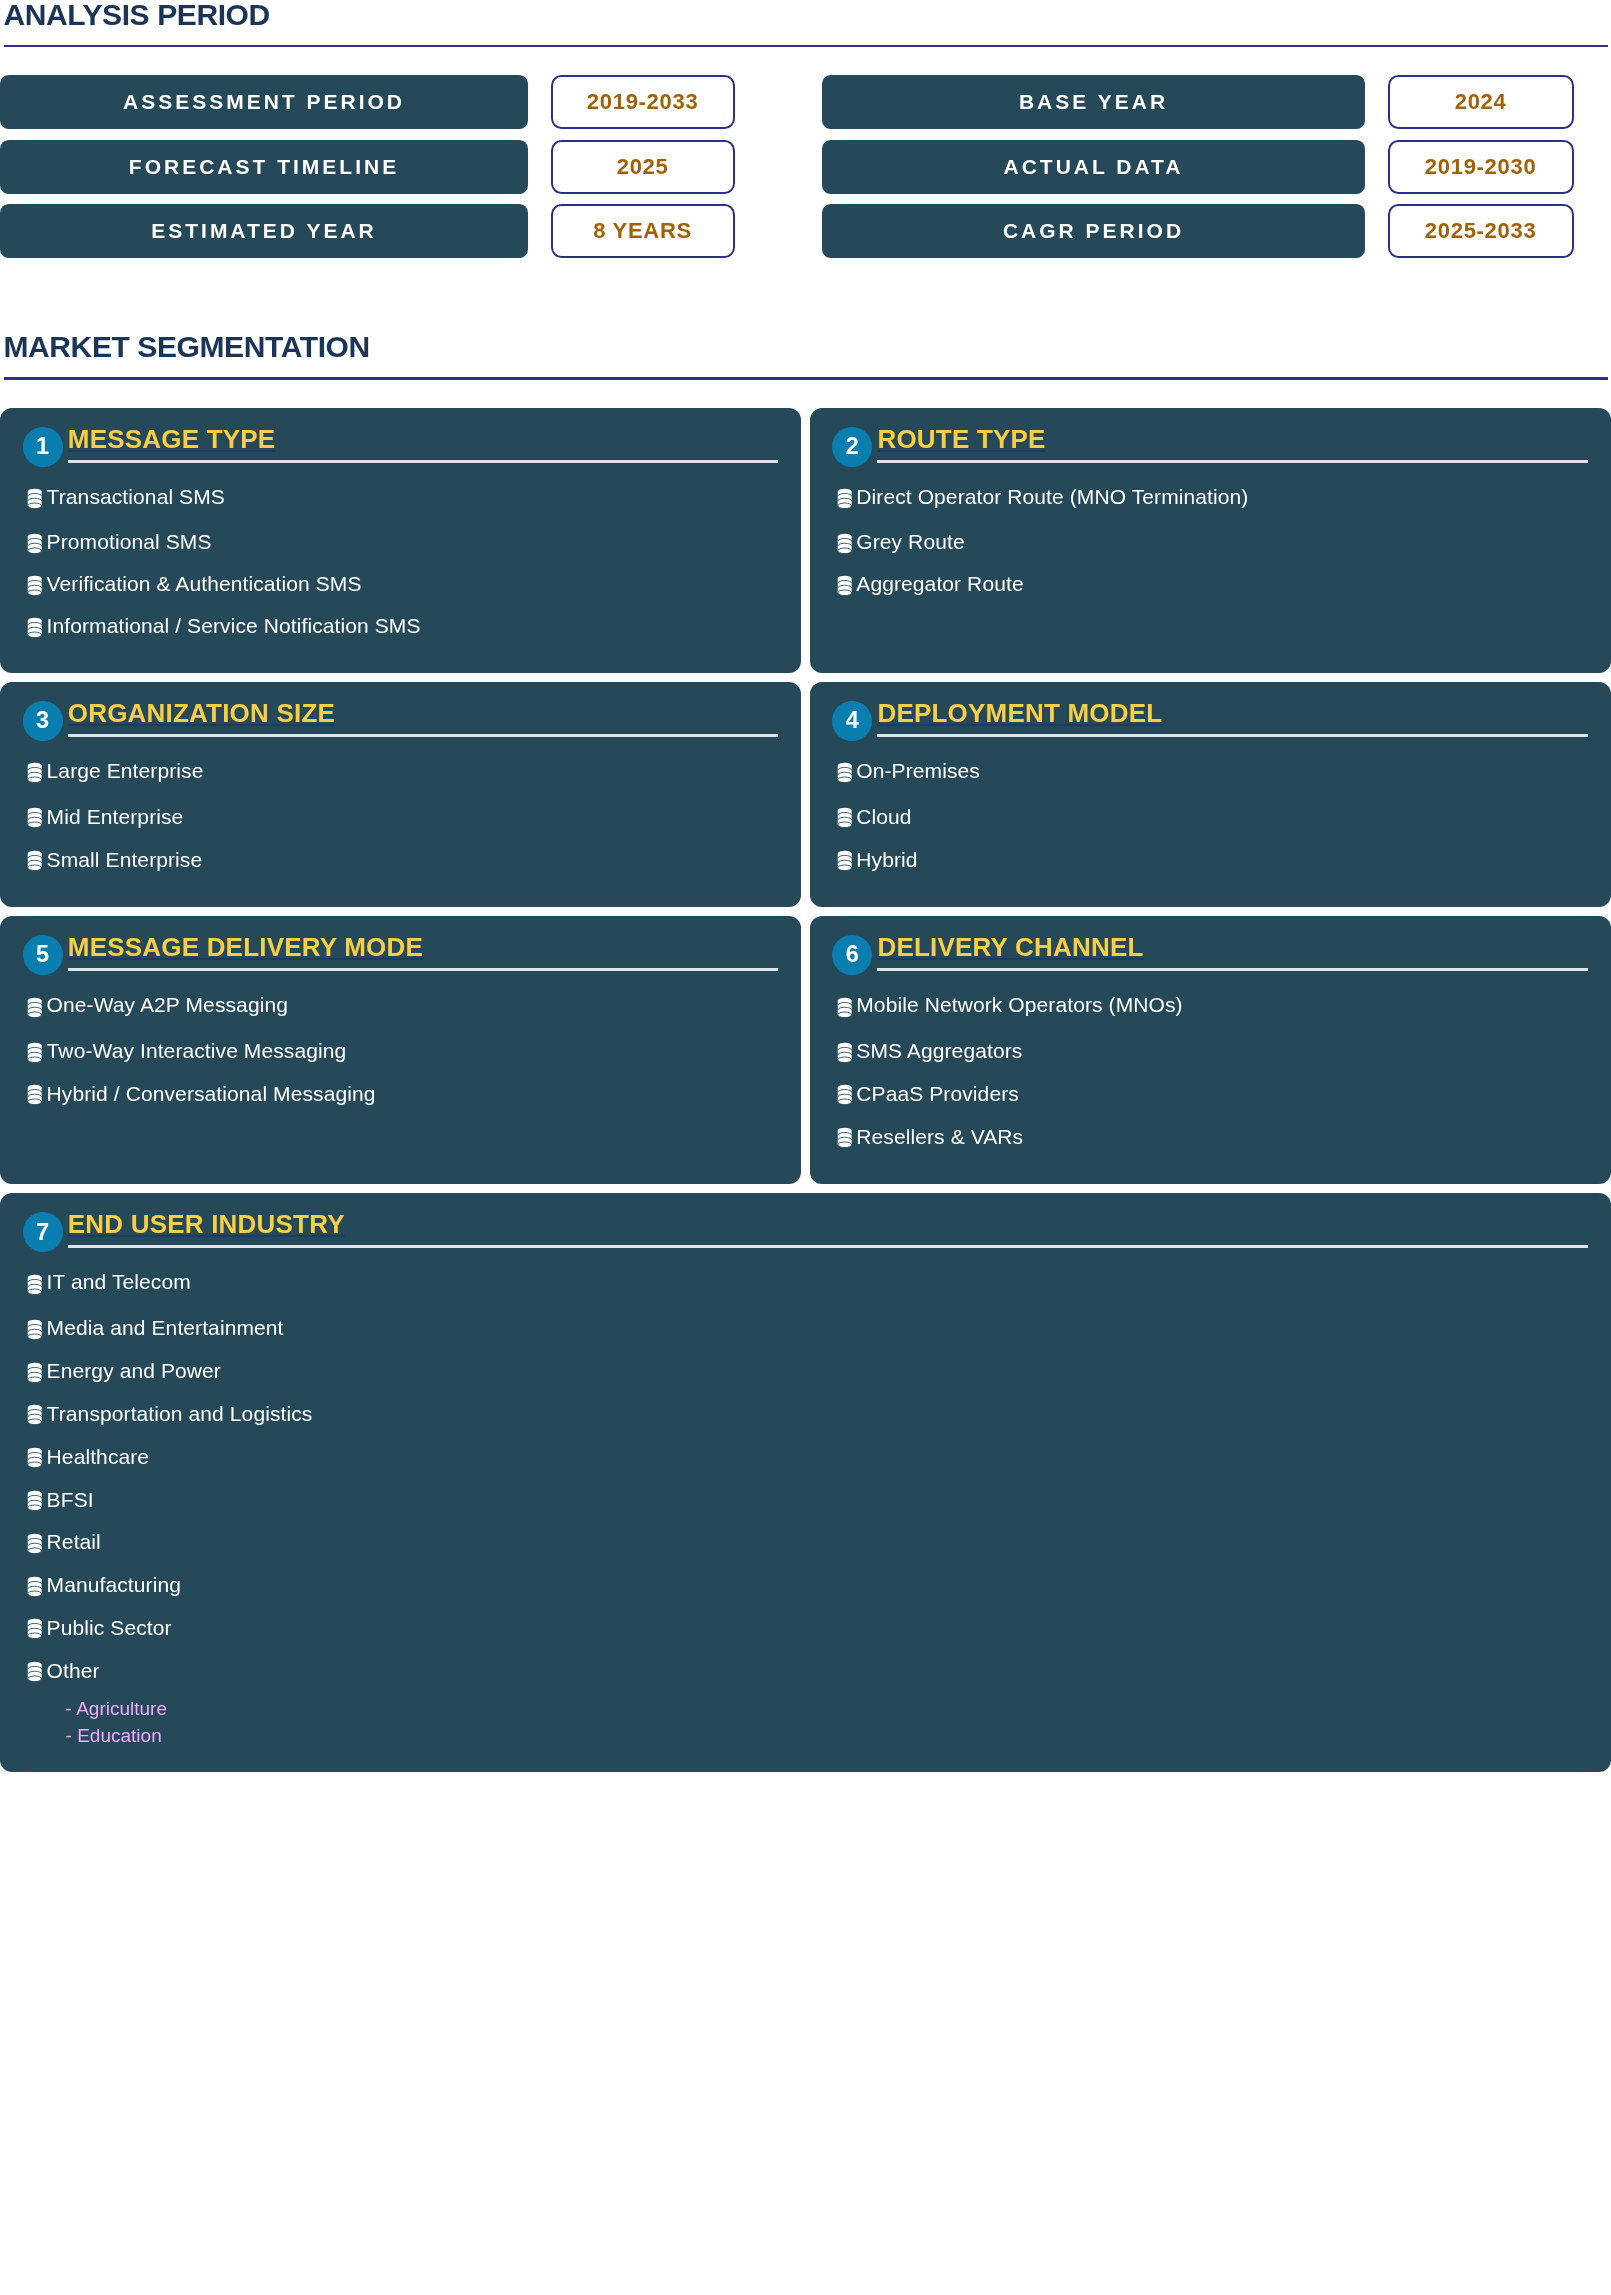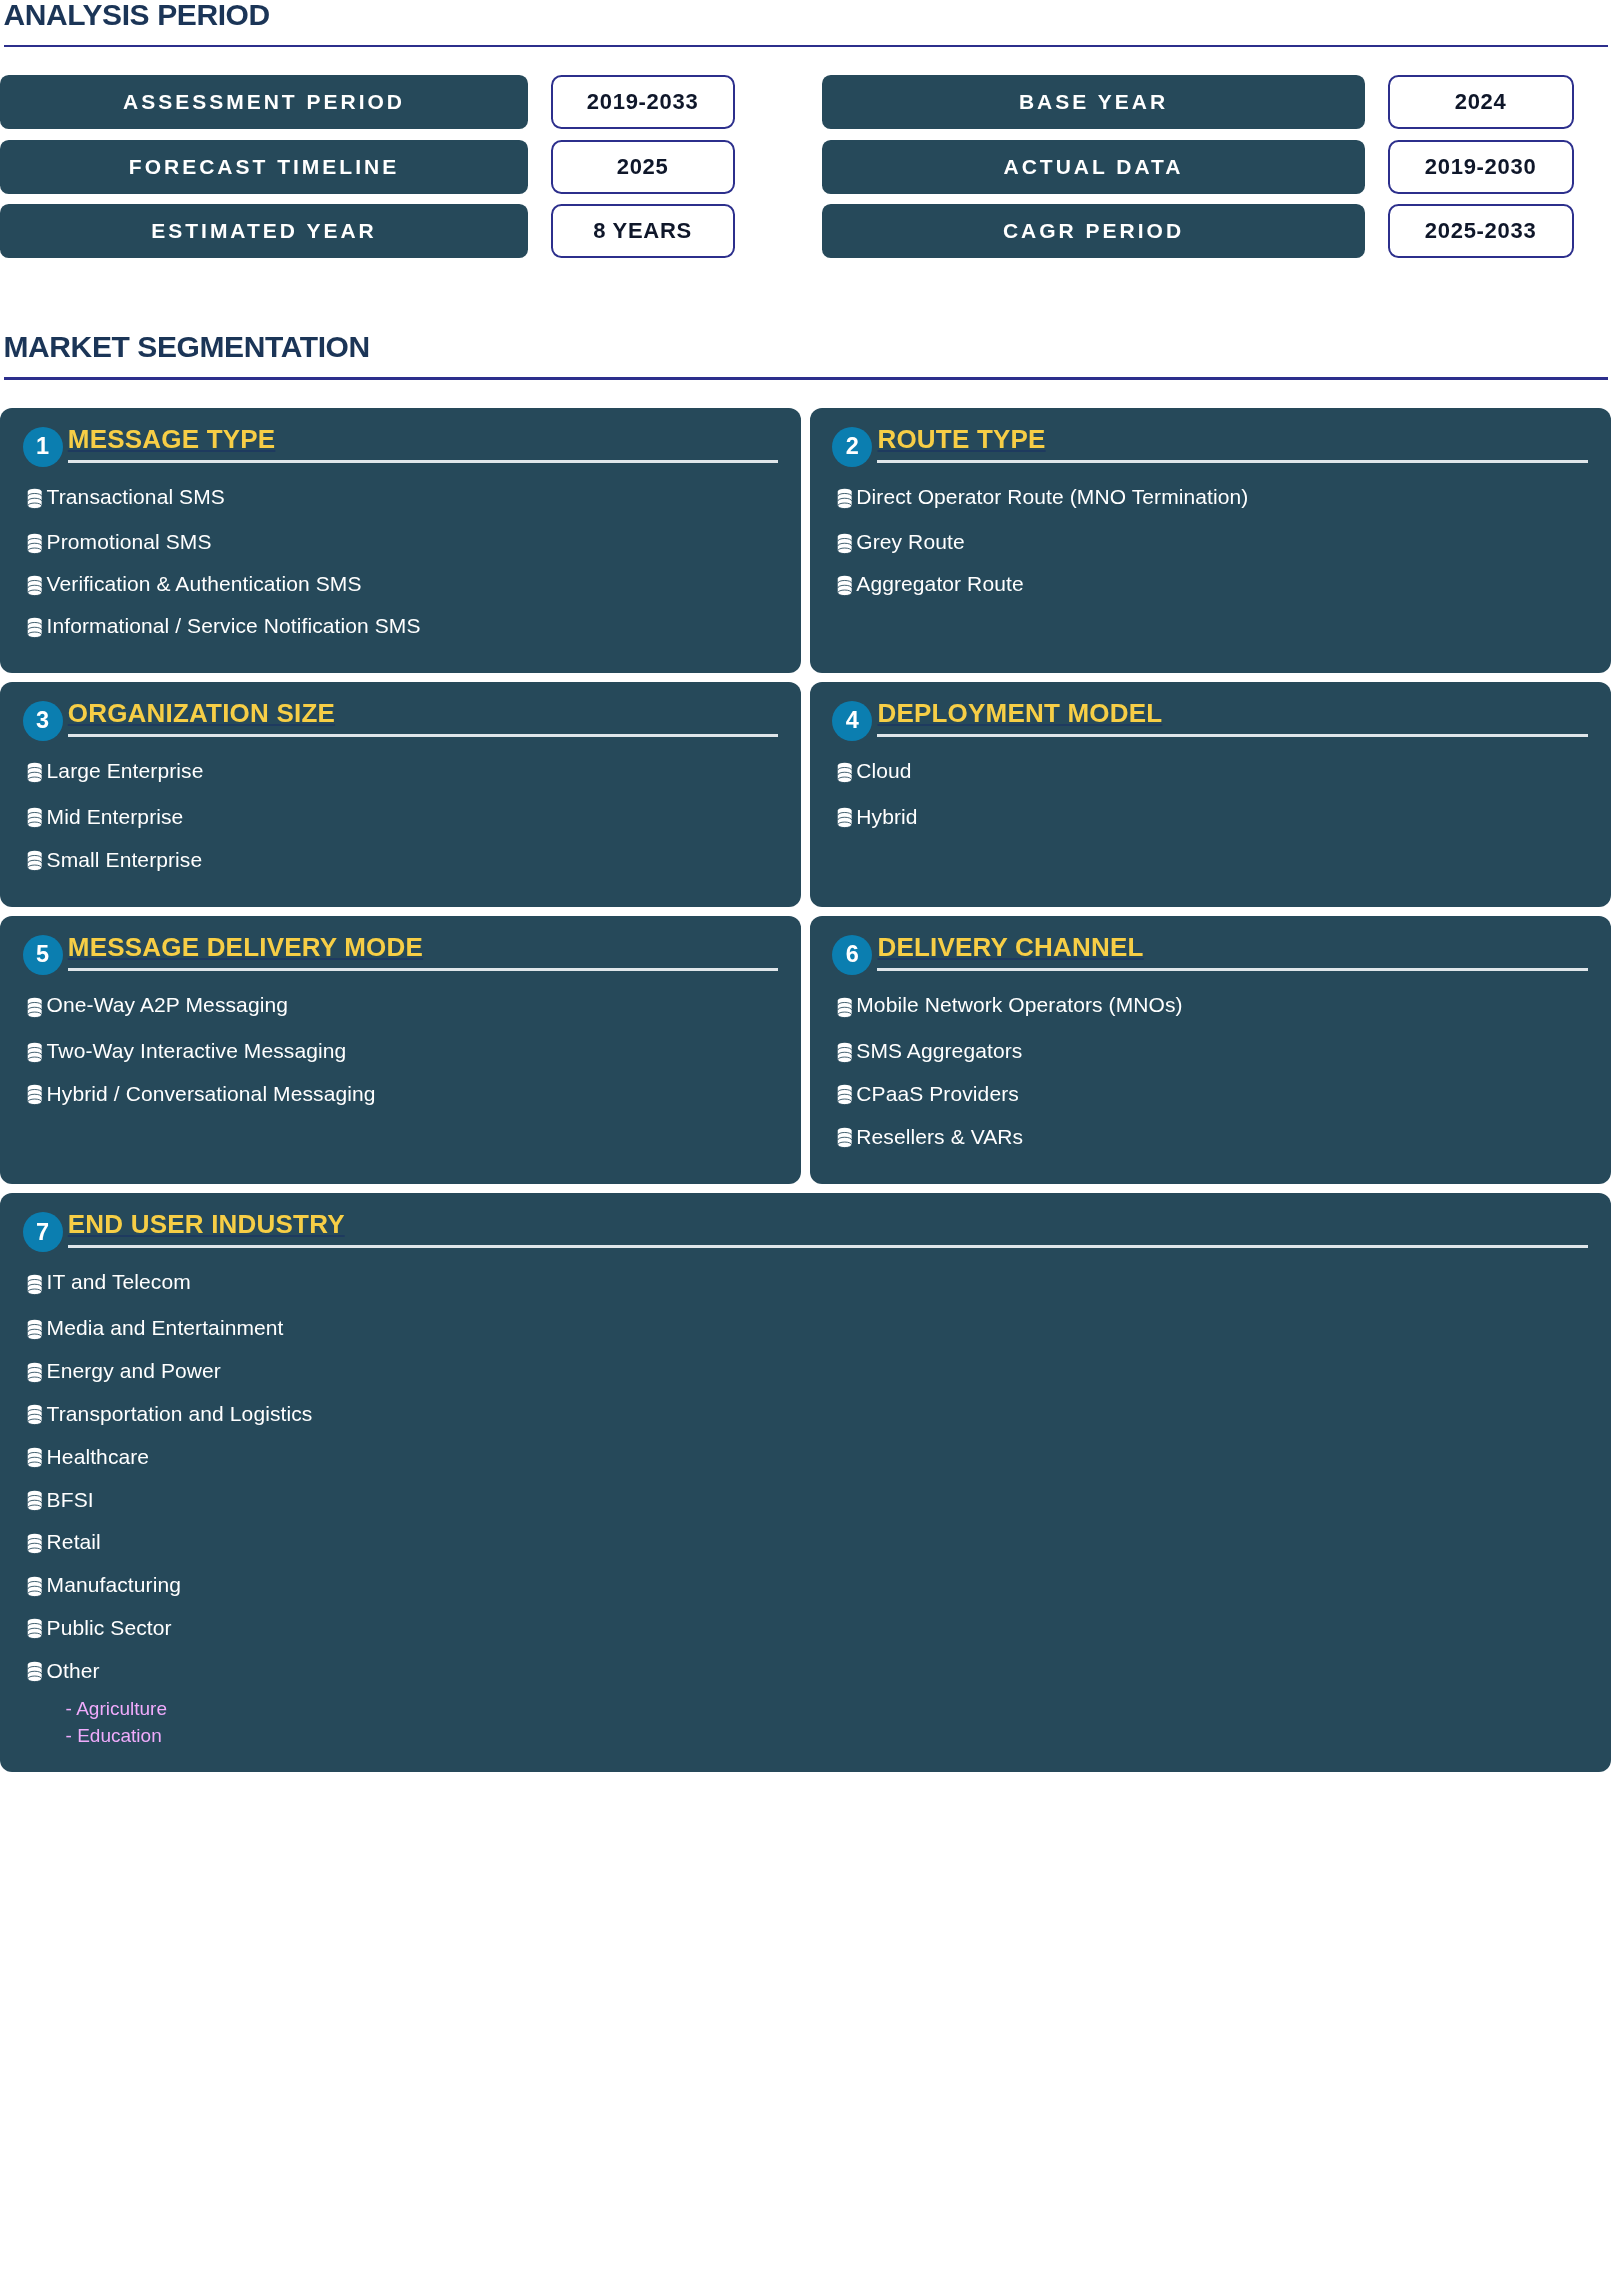--- a/index.html
+++ b/index.html
@@ -79,21 +79,21 @@
   .ap-pair.right .ap-label { width: 543px; }
 
   .ap-value {
     background: #ffffff;
     border: 2.6px solid #2c2f8c;
     border-radius: 10.4px;
     height: 54px;
     display: flex;
     align-items: center;
     justify-content: center;
-    color: #0f172a;
+    color: #a16207;
     font-size: 22px;
     font-weight: 700;
     letter-spacing: 0.7px;
     white-space: nowrap;
   }
   .ap-pair.left  .ap-value { width: 184px; }
   .ap-pair.right .ap-value { width: 186px; }
 
   
   #market-segmentation-head { margin-top: 74px; }
@@ -464,20 +464,34 @@
     <svg width="17.4" height="22.6" viewBox="0 0 20 26" aria-hidden="true">
       <ellipse cx="10" cy="4" rx="8" ry="3.2" fill="#ffffff"></ellipse>
       <rect x="2" y="4" width="16" height="5.5" fill="#ffffff"></rect>
       <ellipse cx="10" cy="9.5" rx="8" ry="3.2" fill="#ffffff" stroke="#26495a" stroke-width="1"></ellipse>
       <rect x="2" y="9.5" width="16" height="5.5" fill="#ffffff"></rect>
       <ellipse cx="10" cy="15" rx="8" ry="3.2" fill="#ffffff" stroke="#26495a" stroke-width="1"></ellipse>
       <rect x="2" y="15" width="16" height="5.5" fill="#ffffff"></rect>
       <ellipse cx="10" cy="20.5" rx="8" ry="3.2" fill="#ffffff" stroke="#26495a" stroke-width="1"></ellipse>
     </svg>
             </span>
+            <span class="seg-item-label">On-Premises</span>
+          </li>
+          <li class="seg-item">
+            <span class="bullet-icon">
+    <svg width="17.4" height="22.6" viewBox="0 0 20 26" aria-hidden="true">
+      <ellipse cx="10" cy="4" rx="8" ry="3.2" fill="#ffffff"></ellipse>
+      <rect x="2" y="4" width="16" height="5.5" fill="#ffffff"></rect>
+      <ellipse cx="10" cy="9.5" rx="8" ry="3.2" fill="#ffffff" stroke="#26495a" stroke-width="1"></ellipse>
+      <rect x="2" y="9.5" width="16" height="5.5" fill="#ffffff"></rect>
+      <ellipse cx="10" cy="15" rx="8" ry="3.2" fill="#ffffff" stroke="#26495a" stroke-width="1"></ellipse>
+      <rect x="2" y="15" width="16" height="5.5" fill="#ffffff"></rect>
+      <ellipse cx="10" cy="20.5" rx="8" ry="3.2" fill="#ffffff" stroke="#26495a" stroke-width="1"></ellipse>
+    </svg>
+            </span>
             <span class="seg-item-label">Cloud</span>
           </li>
           <li class="seg-item">
             <span class="bullet-icon">
     <svg width="17.4" height="22.6" viewBox="0 0 20 26" aria-hidden="true">
       <ellipse cx="10" cy="4" rx="8" ry="3.2" fill="#ffffff"></ellipse>
       <rect x="2" y="4" width="16" height="5.5" fill="#ffffff"></rect>
       <ellipse cx="10" cy="9.5" rx="8" ry="3.2" fill="#ffffff" stroke="#26495a" stroke-width="1"></ellipse>
       <rect x="2" y="9.5" width="16" height="5.5" fill="#ffffff"></rect>
       <ellipse cx="10" cy="15" rx="8" ry="3.2" fill="#ffffff" stroke="#26495a" stroke-width="1"></ellipse>

